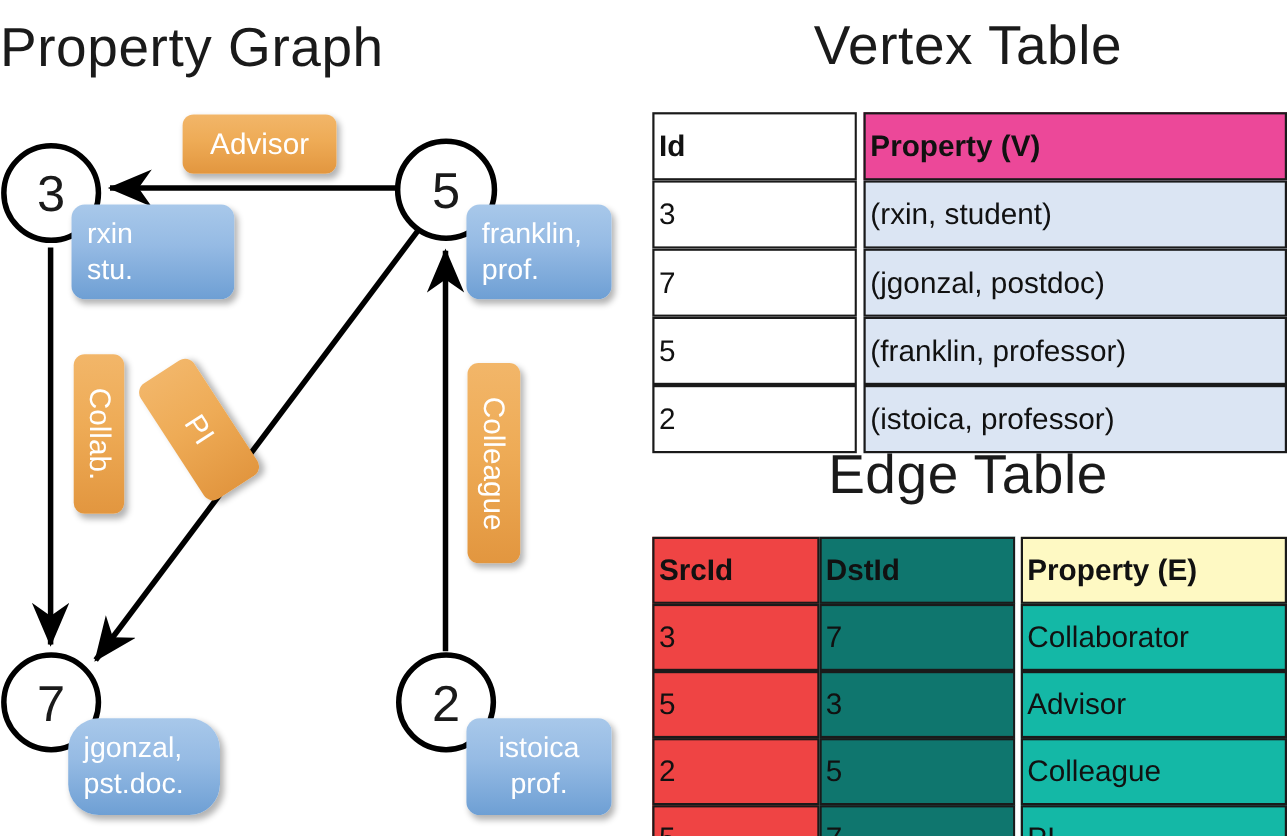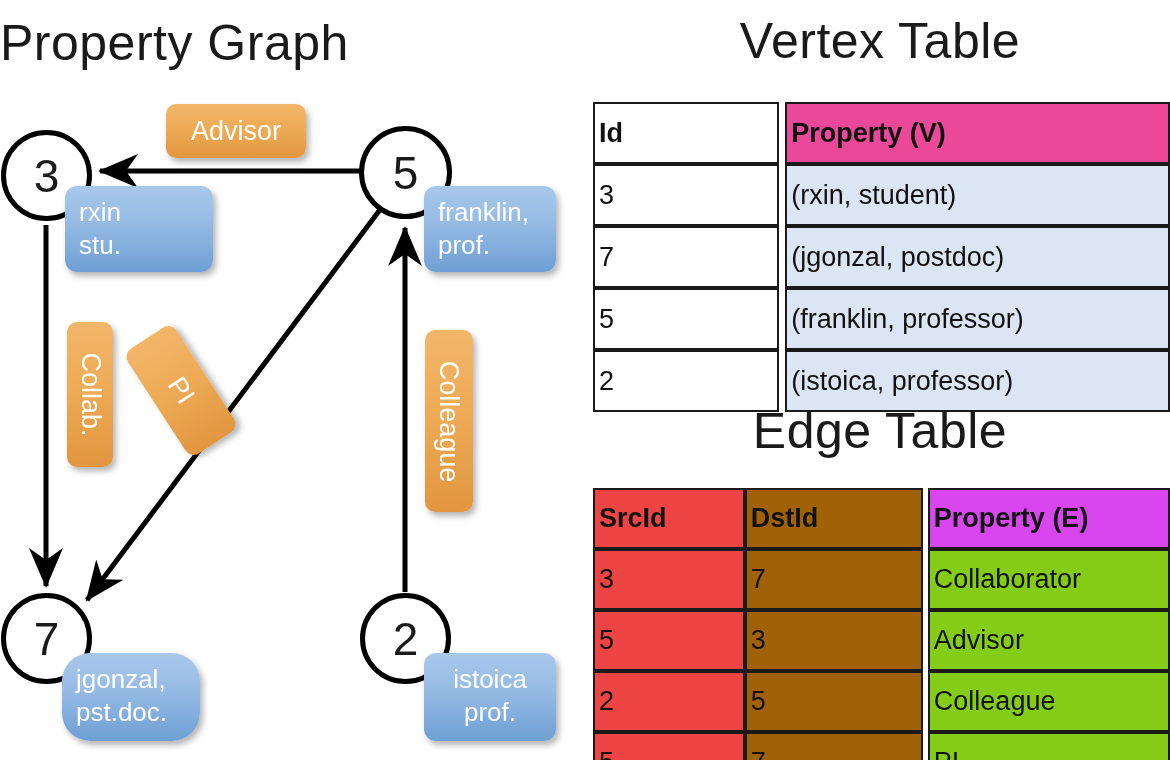--- a/index.html
+++ b/index.html
@@ -96,23 +96,23 @@
   #vertex-table { left: 593px; top: 102px; }
   #vertex-table .c-id   { width: 180px; height: 46px; background: #ffffff; }
   #vertex-table .c-prop { width: 382px; height: 46px; background: #dbe5f3; }
   #vertex-table .hdr-prop { background: #ec4899; }
   
   #vertex-table .gap { border: none; width: 6px; padding: 0; background: #fff; }
 
   
   #edge-table { left: 593px; top: 488px; }
   #edge-table .c-src  { width: 150px; height: 45px; background: #ef4444; }
-  #edge-table .c-dst  { width: 180px; height: 45px; background: #a16207; }
-  #edge-table .c-prop { width: 242px; height: 45px; background: #84cc16; }
-  #edge-table .hdr-prop { background: #d946ef; }
+  #edge-table .c-dst  { width: 180px; height: 45px; background: #0f766e; }
+  #edge-table .c-prop { width: 242px; height: 45px; background: #14b8a6; }
+  #edge-table .hdr-prop { background: #fef9c3; }
   #edge-table .gap { border: none; width: 6px; padding: 0; background: #fff; }
 </style>
 </head>
 <body>
 
 <div class="title" id="title-property-graph">Property Graph</div>
 
 <div class="title" id="title-vertex-table">Vertex Table</div>
 
 <div class="title" id="title-edge-table">Edge Table</div>

